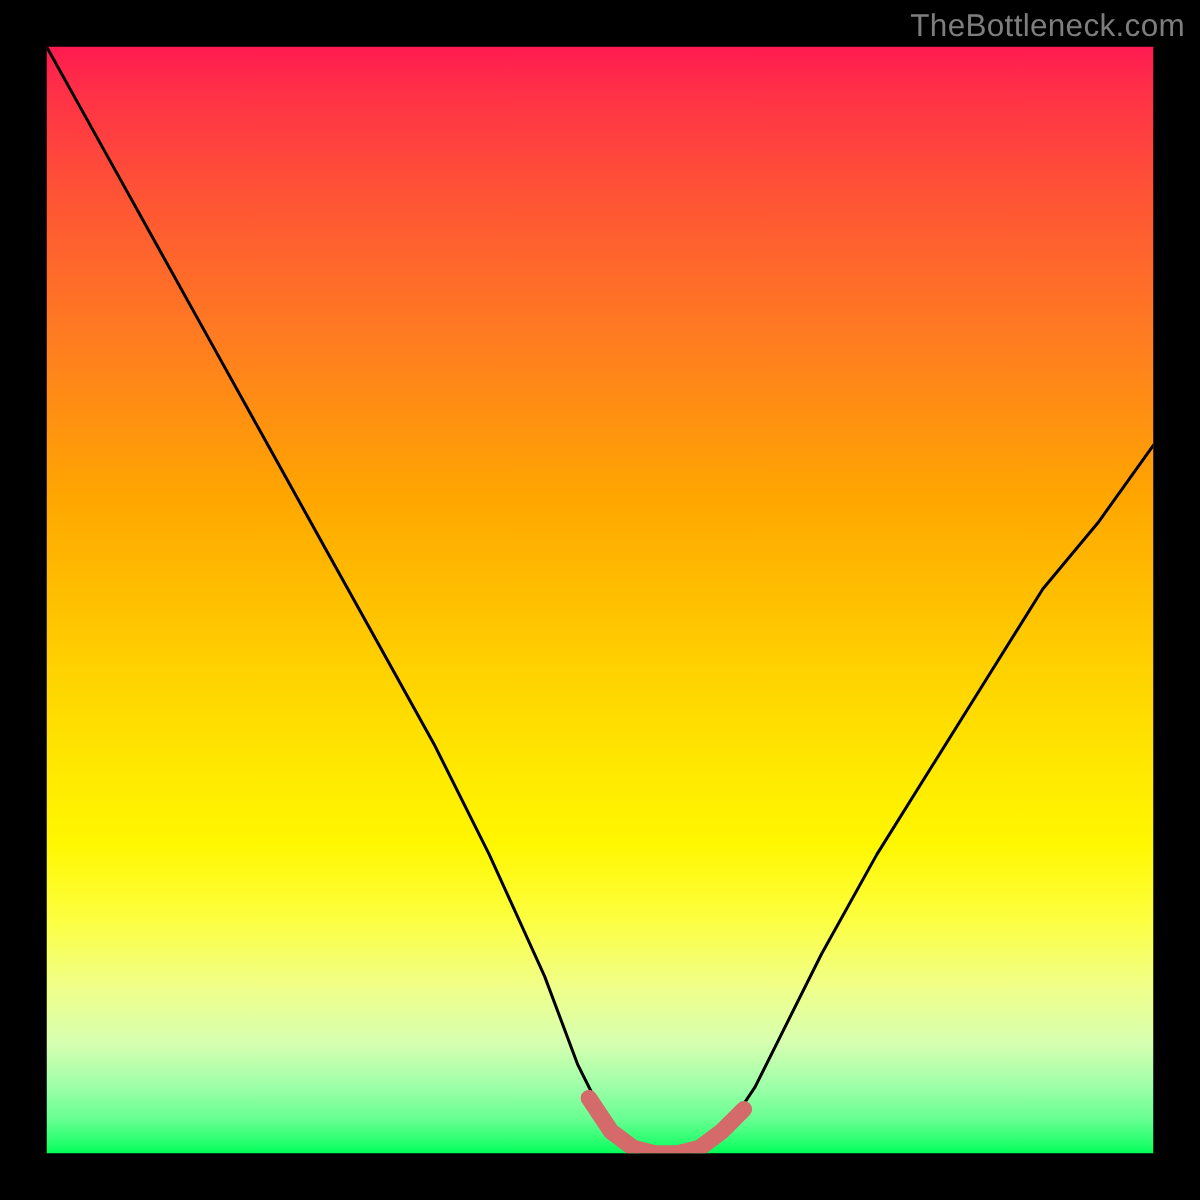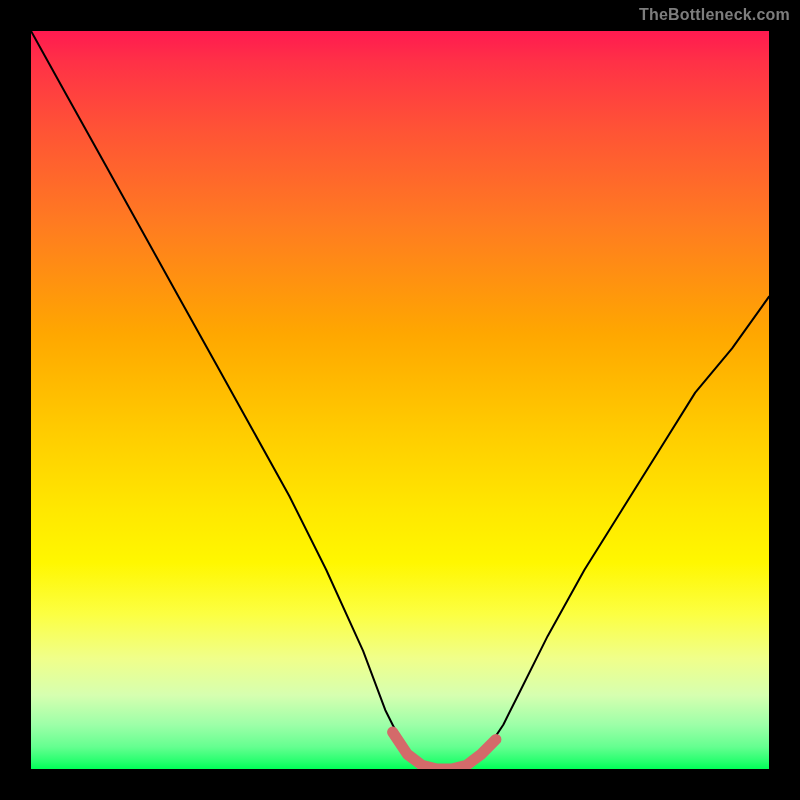--- a/index.html
+++ b/index.html
@@ -57,22 +57,22 @@
     left: 0;
     top: 0;
     width: 738px;
     height: 738px;
   }
   .watermark {
     position: absolute;
     right: 10px;
     top: 6px;
     color: #7d7d7d;
-    font-size: 16px;
-    font-weight: 700;
+    font-size: 21px;
+    font-weight: 400;
     letter-spacing: 0.2px;
   }
 </style>
 </head>
 <body>
 
 <div class="frame">
   <div class="plot-area">
     <div class="gradient-bg"></div>
     <svg class="curves" viewBox="0 0 738 738" preserveAspectRatio="none">

